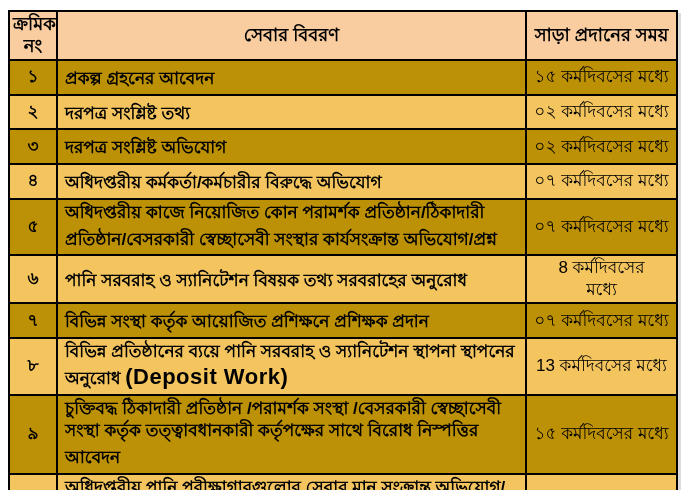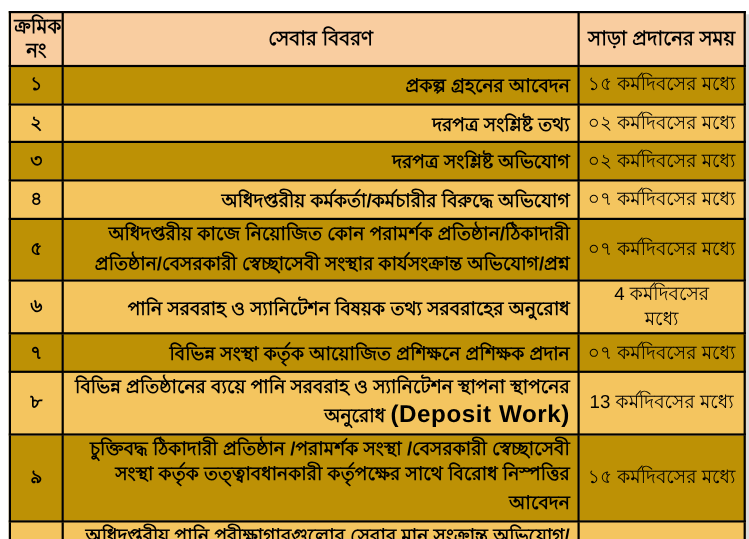--- a/index.html
+++ b/index.html
@@ -54,21 +54,21 @@
   tbody tr:nth-child(8)  { height: 54px; }
   tbody tr:nth-child(9)  { height: 74px; }
   tbody tr:nth-child(10) { height: 53px; }
   td.serial-cell {
     text-align: center;
     font-size: 17px;
     font-weight: bold;
     padding: 1px 2px;
   }
   td.description-cell {
-    text-align: right;
+    text-align: left;
     font-size: 17px;
     font-weight: bold;
     padding: 2px 7px;
     line-height: 1.3;
     margin-left: 48px;
   }
   td.description-cell .latin-text {
     font-weight: bold;
     font-size: 22px;
     letter-spacing: 0.5px;
@@ -133,21 +133,21 @@
     <td class="description-cell">
       <span>অধিদপ্তরীয় কাজে নিয়োজিত কোন পরামর্শক প্রতিষ্ঠান/ঠিকাদারী প্রতিষ্ঠান/বেসরকারী স্বেচ্ছাসেবী সংস্থার কার্যসংক্রান্ত অভিযোগ/প্রশ্ন</span><span class="latin-text"></span>
     </td>
     <td class="time-cell">০৭ কর্মদিবসের মধ্যে</td>
   </tr>
         <tr class="light">
     <td class="serial-cell">৬</td>
     <td class="description-cell">
       <span>পানি সরবরাহ ও স্যানিটেশন বিষয়ক তথ্য সরবরাহের অনুরোধ</span><span class="latin-text"></span>
     </td>
-    <td class="time-cell">4 কর্মদিবসের
+    <td class="time-cell">8 কর্মদিবসের
 মধ্যে</td>
   </tr>
         <tr class="dark">
     <td class="serial-cell">৭</td>
     <td class="description-cell">
       <span>বিভিন্ন সংস্থা কর্তৃক আয়োজিত প্রশিক্ষনে প্রশিক্ষক প্রদান</span><span class="latin-text"></span>
     </td>
     <td class="time-cell">০৭ কর্মদিবসের মধ্যে</td>
   </tr>
         <tr class="light">

